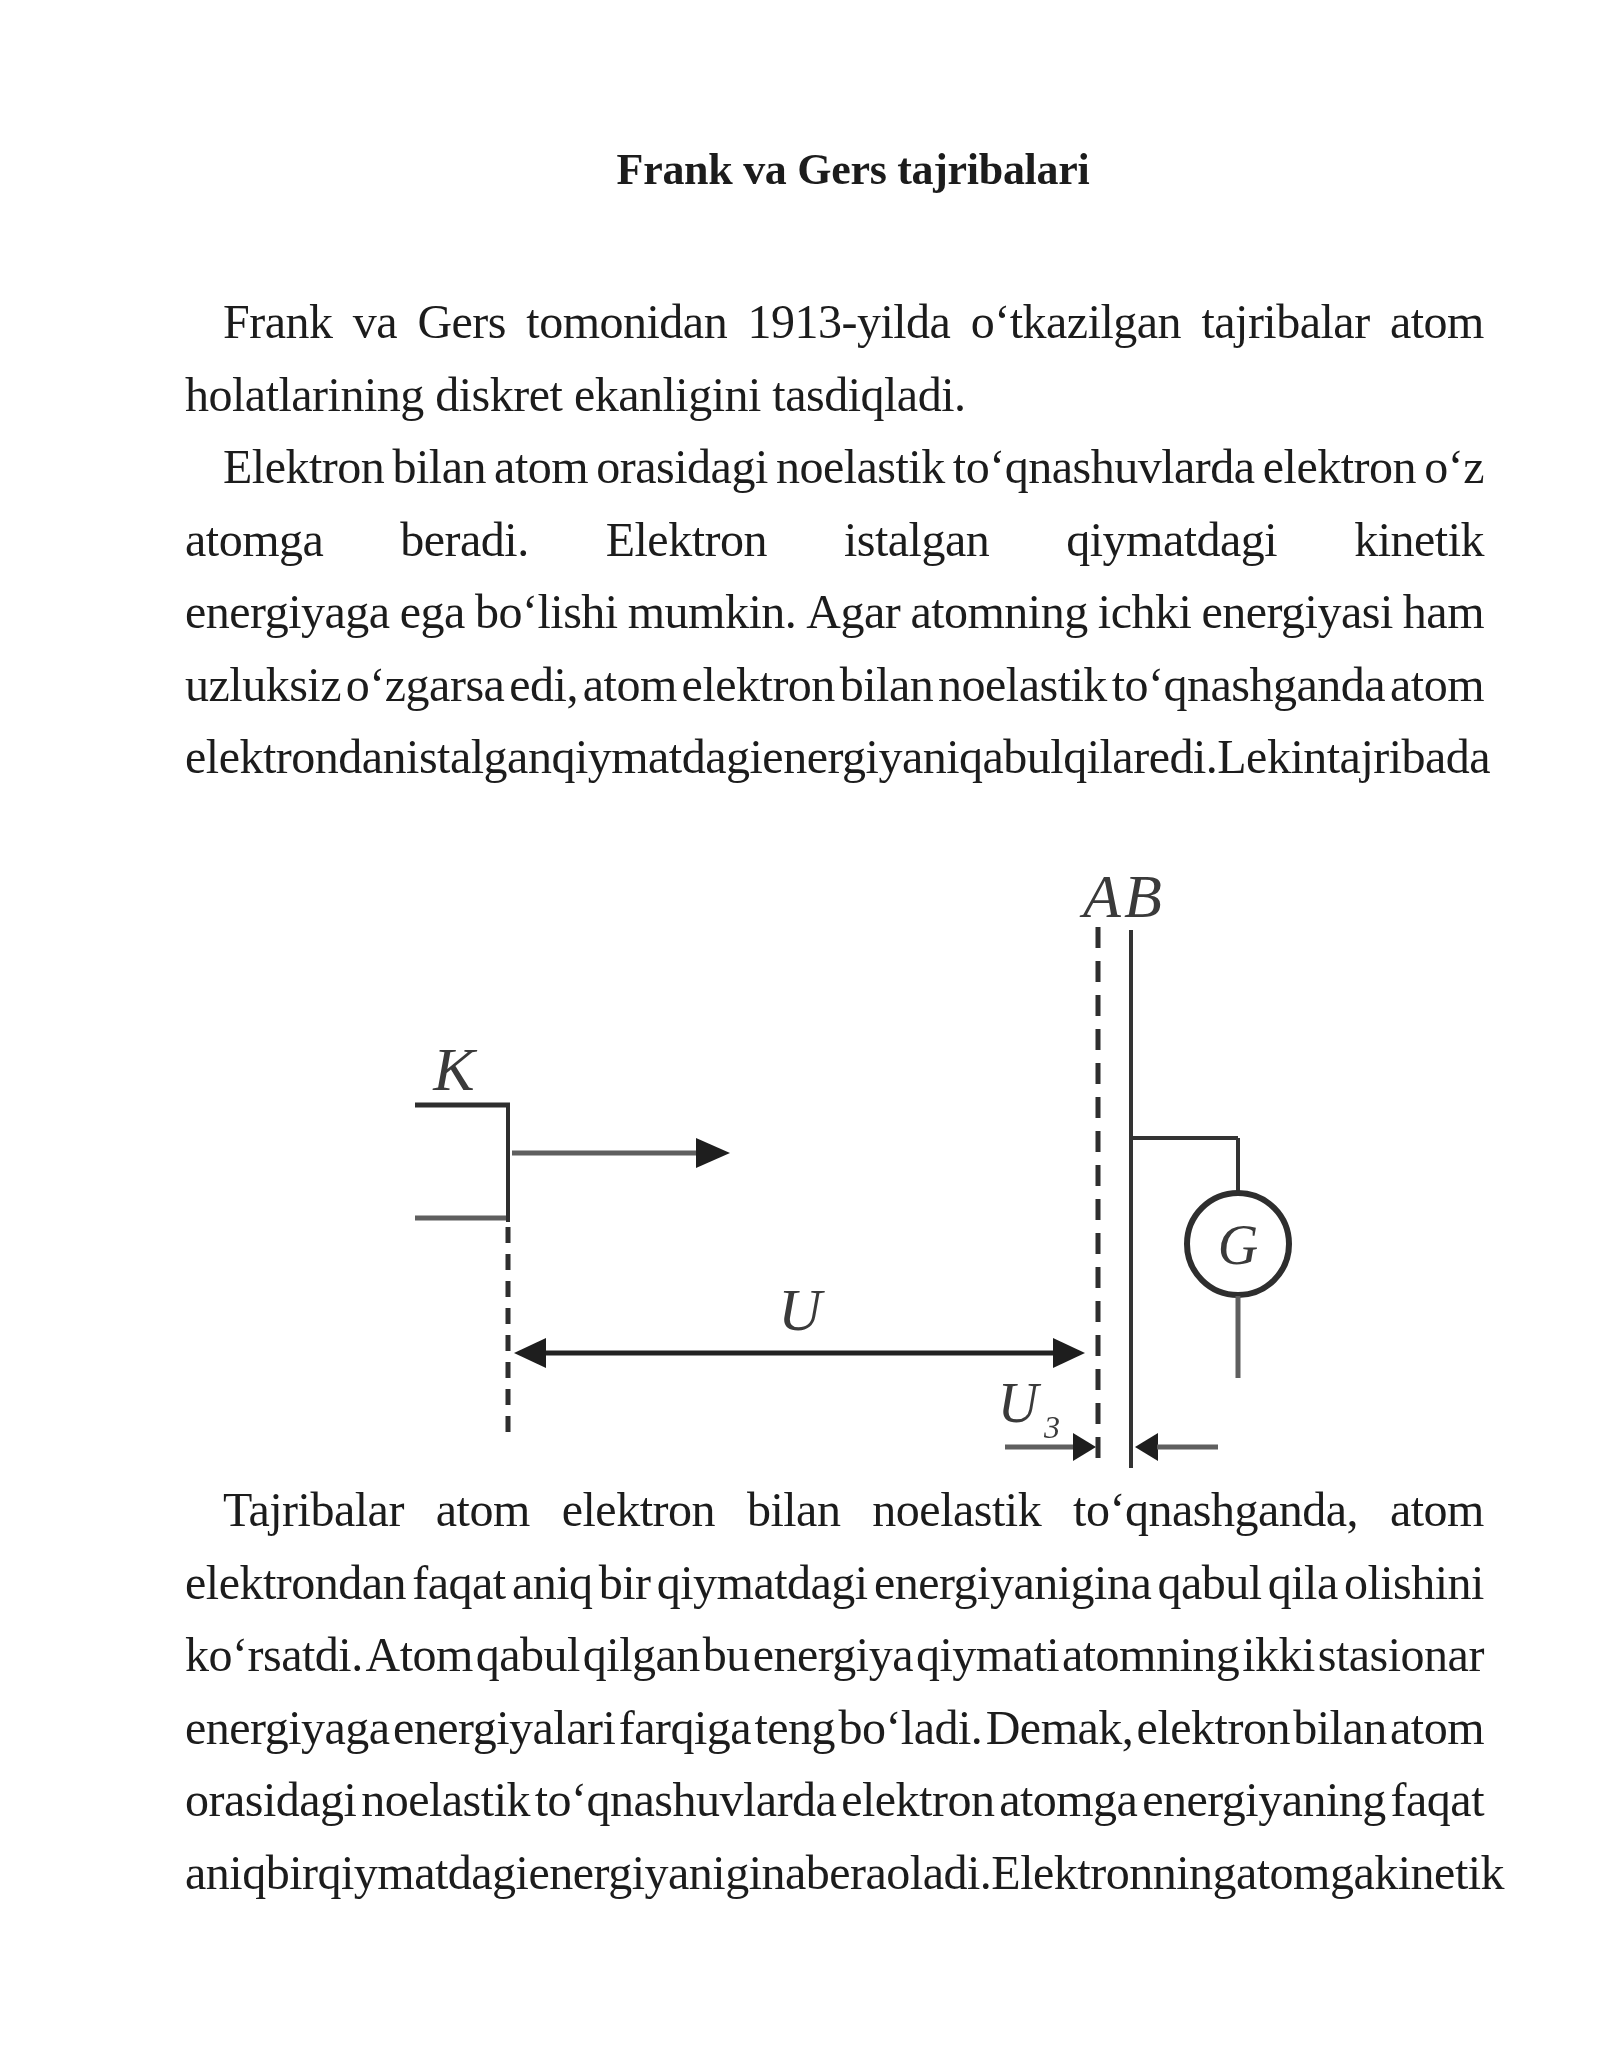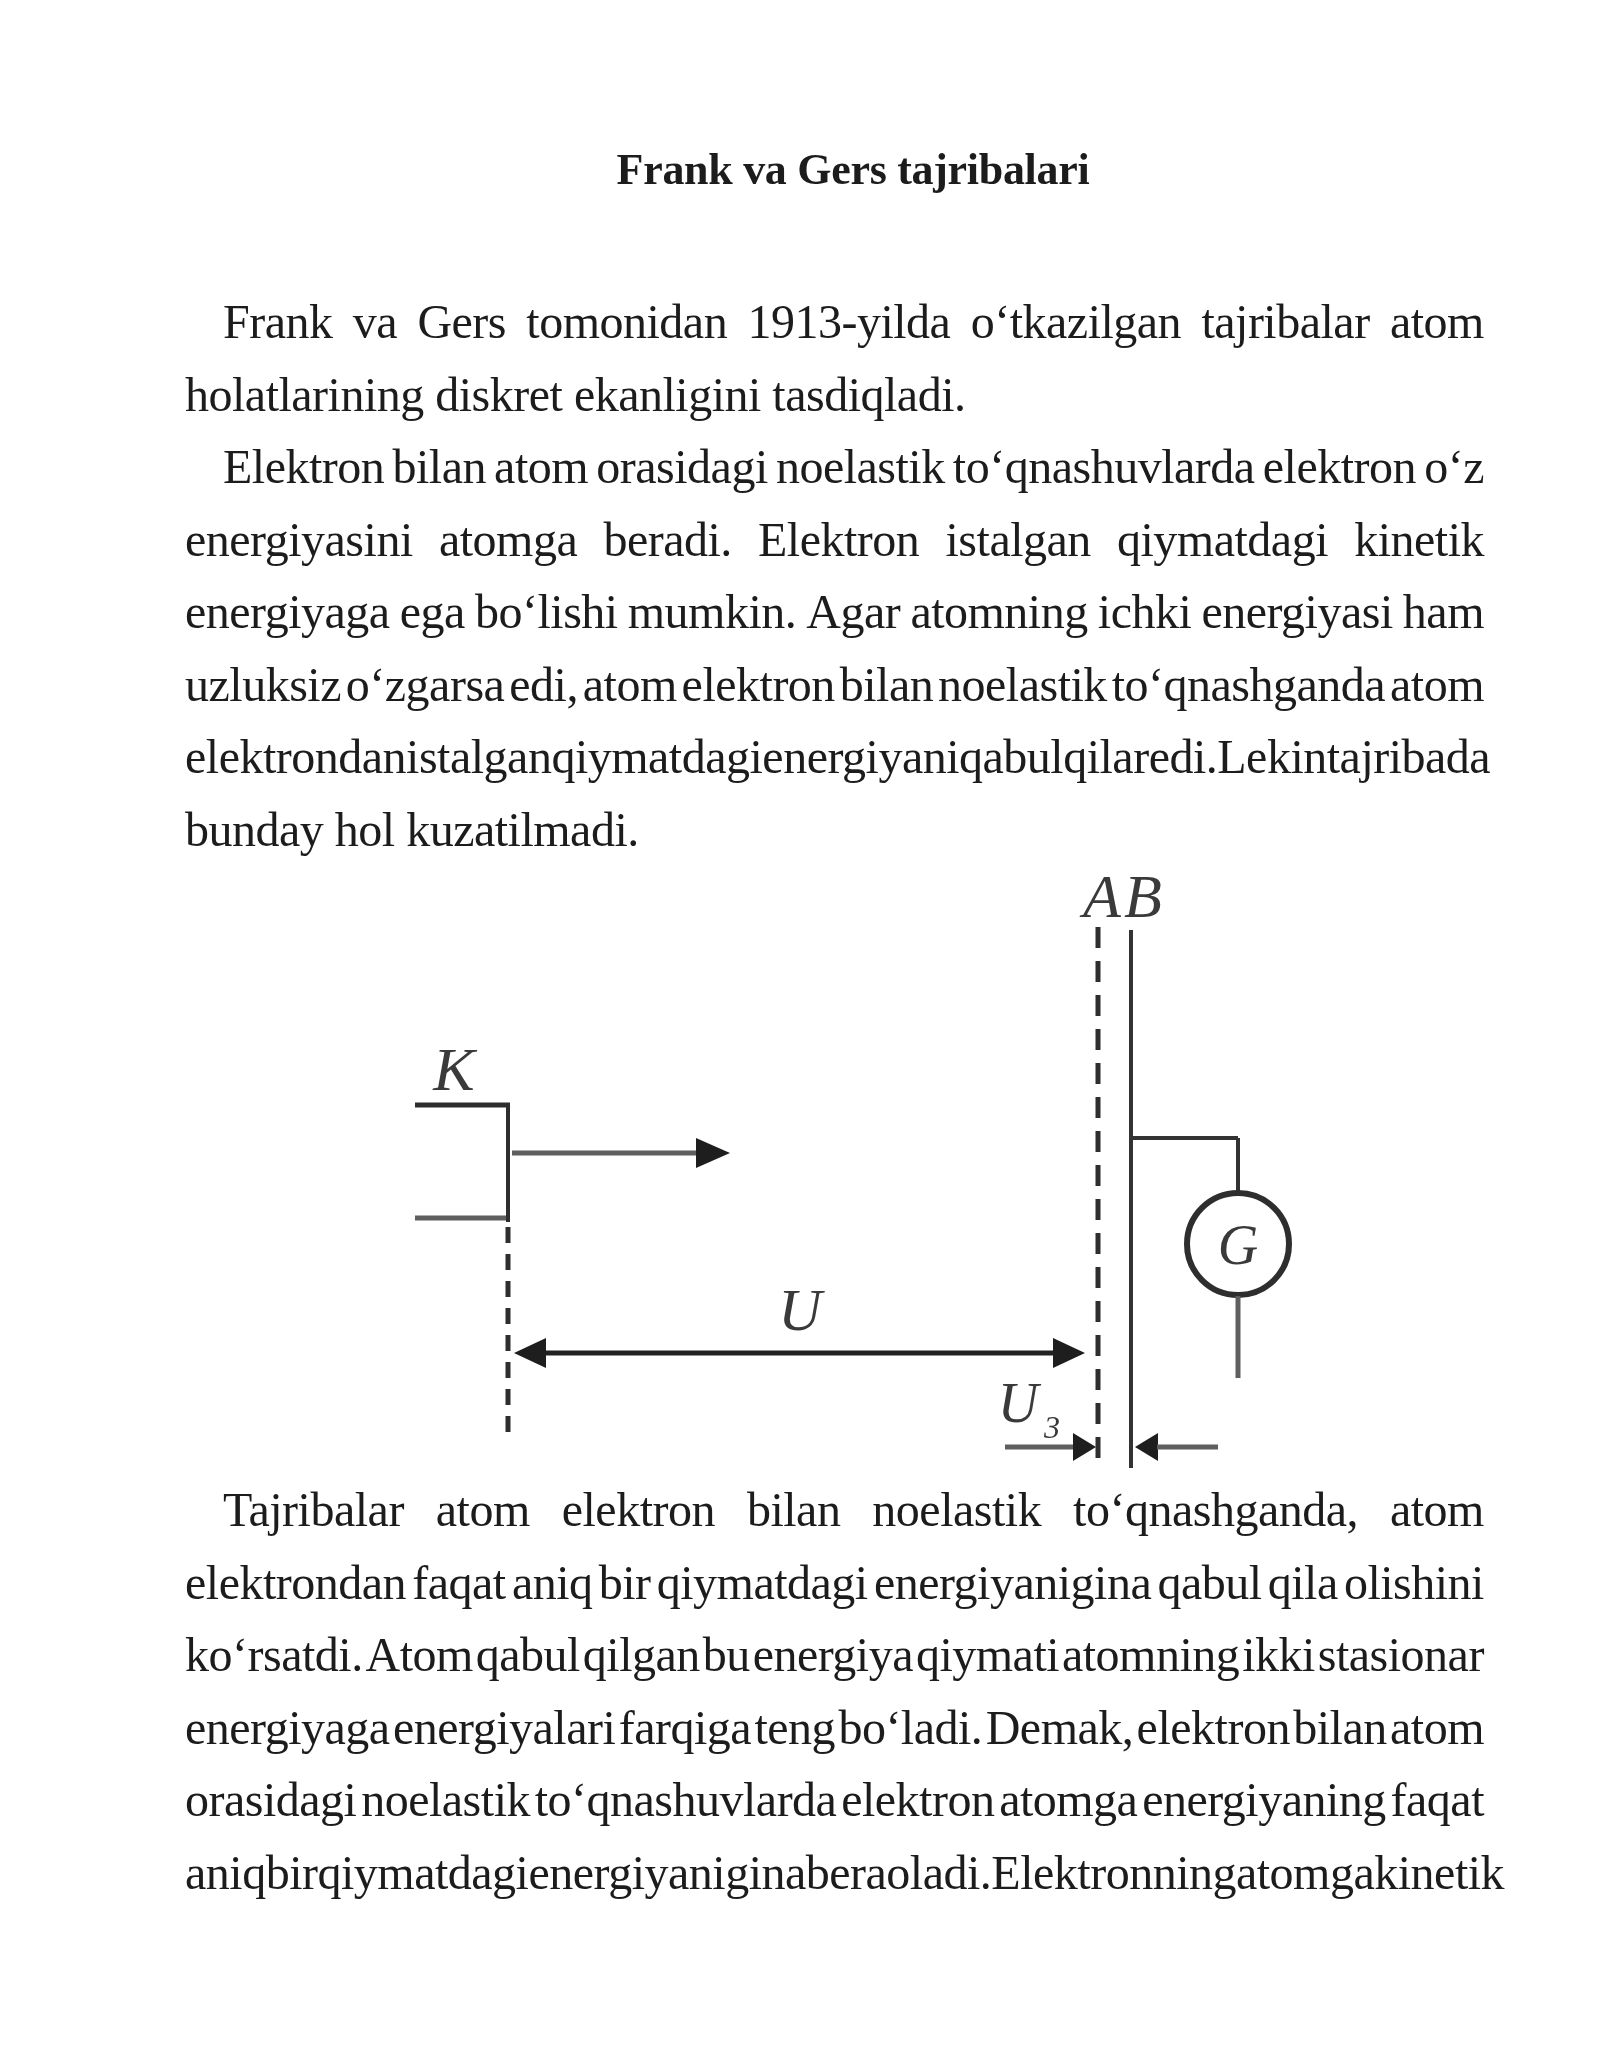--- a/index.html
+++ b/index.html
@@ -59,21 +59,20 @@
           <span>Elektron</span>
           <span>bilan</span>
           <span>atom</span>
           <span>orasidagi</span>
           <span>noelastik</span>
           <span>to‘qnashuvlarda</span>
           <span>elektron</span>
           <span>o‘z</span>
         </div>
       <div class="line jline">
-          <span>energiyasini</span>
           <span>atomga</span>
           <span>beradi.</span>
           <span>Elektron</span>
           <span>istalgan</span>
           <span>qiymatdagi</span>
           <span>kinetik</span>
         </div>
       <div class="line jline">
           <span>energiyaga</span>
           <span>ega</span>
@@ -99,21 +98,20 @@
       <div class="line jline">
           <span>elektrondan</span>
           <span>istalgan</span>
           <span>qiymatdagi</span>
           <span>energiyaniqabul</span>
           <span>qilar</span>
           <span>edi.</span>
           <span>Lekin</span>
           <span>tajribada</span>
         </div>
-      <div class="line">bunday hol kuzatilmadi.</div>
     </div>
 
     <div class="diagram">
       <svg width="950" height="620" viewBox="0 0 950 620">
 
         <text class="dlabel" x="722" y="62" font-size="62" text-anchor="middle">A</text>
         <text class="dlabel" x="763" y="62" font-size="62" text-anchor="middle">B</text>
 
         <line x1="718" y1="72" x2="718" y2="613" stroke="#2e2e2e" stroke-width="5" stroke-dasharray="21 13"></line>
 

